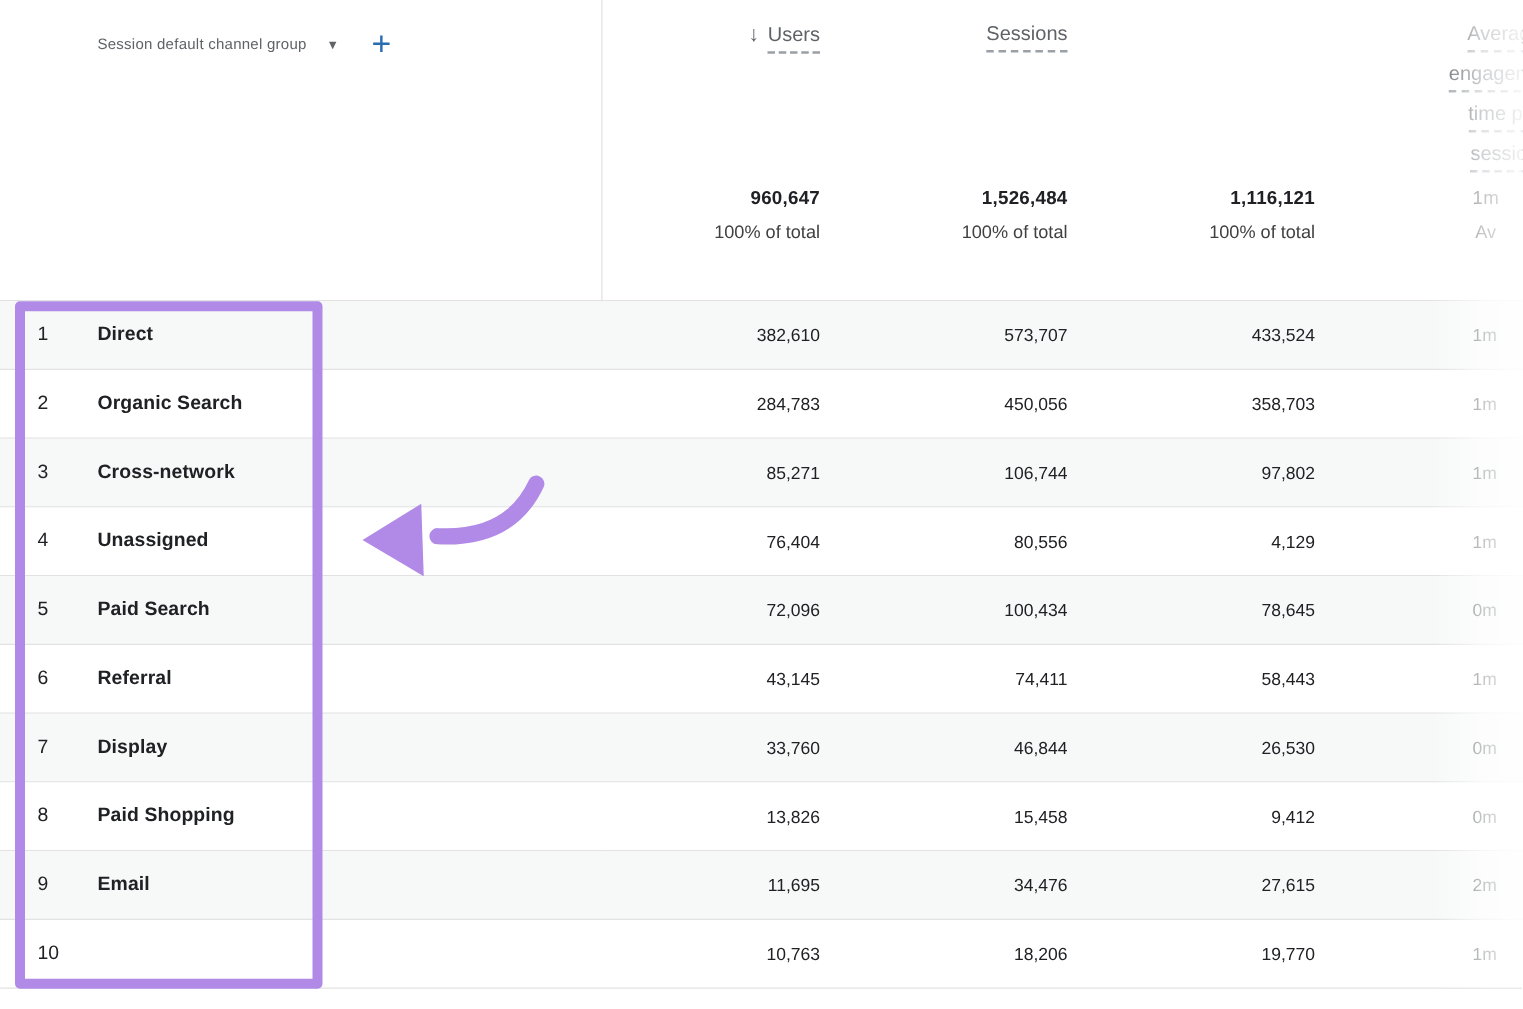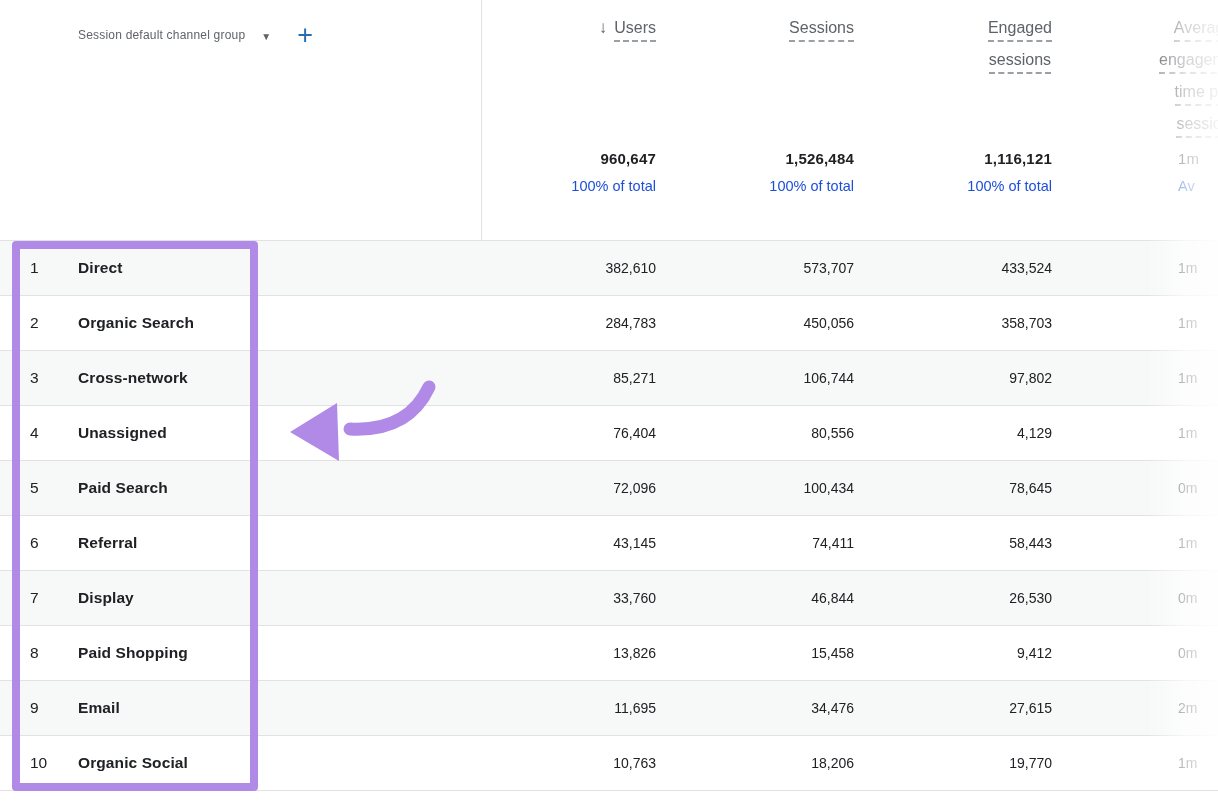--- a/index.html
+++ b/index.html
@@ -26,21 +26,21 @@
   .sort-arrow { display:inline-block; margin-right:7px; font-size:17px; color:#5f6368; }
   .users-h    { right:562px; }
   .sessions-h { right:364px; }
   .engaged-h  { right:166px; }
   .avg-h      { right:-30px; }
 
   
   .totals { position:absolute; top:150px; left:0; width:1218px; height:90px; }
   .tcell { position:absolute; top:0; text-align:right; }
   .tval { font-size:15px; font-weight:700; color:#202124; letter-spacing:0.2px; }
-  .tsub { margin-top:11px; font-size:14.5px; color:#1d4ed8; }
+  .tsub { margin-top:11px; font-size:14.5px; color:#404040;text-align:center; }
   .t-users    { right:562px; }
   .t-sessions { right:364px; }
   .t-engaged  { right:166px; }
   .t-avg      { left:1178px; text-align:left; }
   .t-avg .tval { font-weight:400; color:#3c4043; }
 
   
   .rowsbox { position:absolute; top:240px; left:0; width:1218px; border-top:1px solid #e2e2e2; }
   .trow { position:relative; height:55px; border-bottom:1px solid #e2e2e2; background:#ffffff; }
   .trow.alt { background:#f7f8f8; }
@@ -81,24 +81,20 @@
   <div class="mh users-h">
     <div class="hline">
       <span class="sort-arrow">↓</span><span class="dashed">Users</span>
     </div>
   </div>
 
   <div class="mh sessions-h">
     <div class="hline"><span class="dashed">Sessions</span></div>
   </div>
 
-  <div class="mh engaged-h">
-    <div class="hline"><span class="dashed">Engaged</span></div>
-    <div class="hline"><span class="dashed">sessions</span></div>
-  </div>
 
   <div class="mh avg-h">
     <div class="hline"><span class="dashed">Average</span></div>
     <div class="hline"><span class="dashed">engagement</span></div>
     <div class="hline"><span class="dashed">time per</span></div>
     <div class="hline"><span class="dashed">session</span></div>
   </div>
 
   <div class="totals">
     <div class="tcell t-users">
@@ -197,21 +193,20 @@
       <span class="rank">9</span>
       <span class="chan">Email</span>
       <span class="val v-users">11,695</span>
       <span class="val v-sessions">34,476</span>
       <span class="val v-engaged">27,615</span>
       <span class="val v-avg">2m</span>
     </div>
 
     <div class="trow">
       <span class="rank">10</span>
-      <span class="chan">Organic Social</span>
       <span class="val v-users">10,763</span>
       <span class="val v-sessions">18,206</span>
       <span class="val v-engaged">19,770</span>
       <span class="val v-avg">1m</span>
     </div>
 
   </div>
 
   <div class="fade"></div>
 

